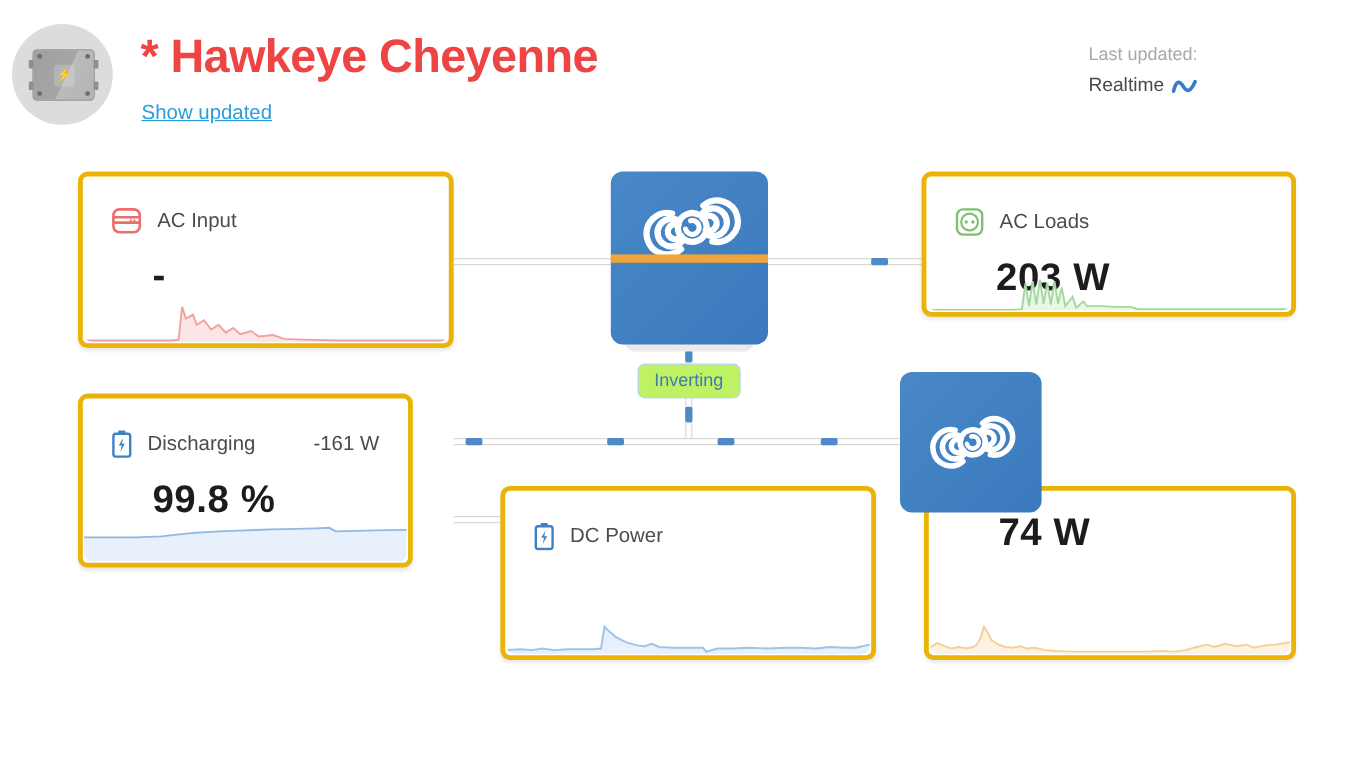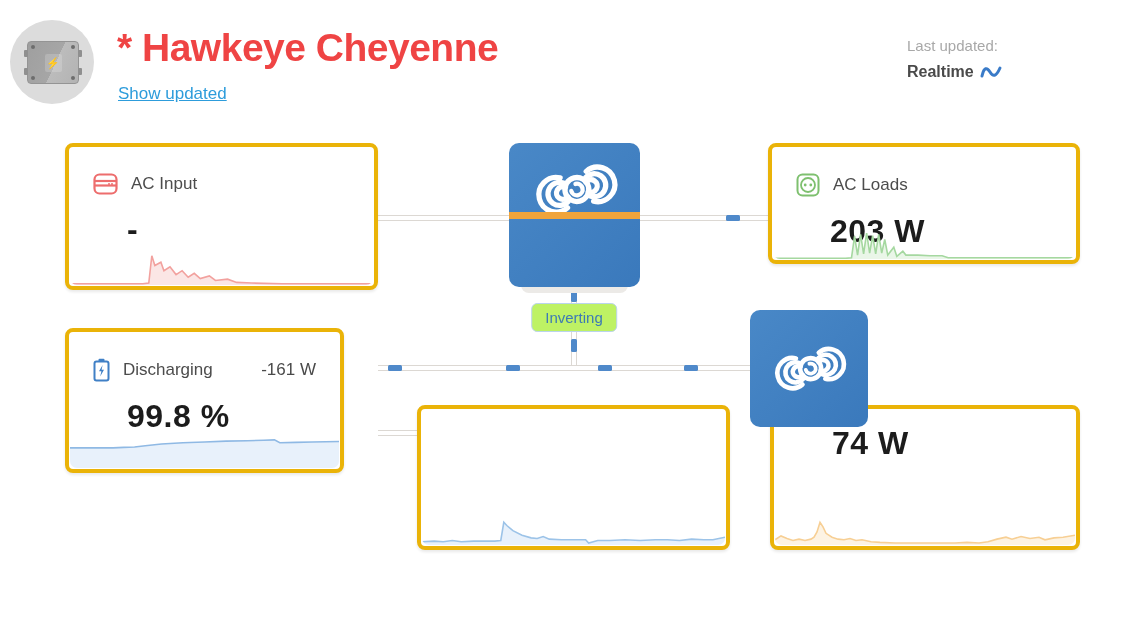--- a/index.html
+++ b/index.html
@@ -16,21 +16,21 @@
   .screw { position:absolute; width:4px; height:4px; border-radius:50%; background:#6d6d6d; }
   .tab   { position:absolute; width:4px; height:7px; background:#8f8f8f; border-radius:1px; }
   .plate { position:absolute; left:17px; top:12px; width:17px; height:18px;
            background:rgba(255,255,255,.18); border-radius:2px; color:#7f7f7f;
            font-size:11px; text-align:center; line-height:18px; }
   .page-title { position:absolute; left:117px; top:26px; font-size:39px; font-weight:bold;
                 color:#ef4444; letter-spacing:-0.5px; }
   .show-details { position:absolute; left:118px; top:84px; font-size:17px;
                   color:#2d9cdb; text-decoration:underline; cursor:pointer; }
   .updated-label { position:absolute; left:907px; top:37px; font-size:15px; color:#a8a8a8; }
-  .updated-value { position:absolute; left:907px; top:63px; font-size:16px; font-weight:bold;
+  .updated-value { position:absolute; left:907px; top:63px; font-size:16px; font-weight:normal;
                    color:#4a4a4a; display:flex; align-items:center; gap:6px; }
 
   
   .wire-h { position:absolute; height:6px; border-top:1px solid #dcd8d3;
             border-bottom:1px solid #dcd8d3; z-index:1; }
   .wire-v { position:absolute; width:6px; border-left:1px solid #dcd8d3;
             border-right:1px solid #dcd8d3; z-index:1; }
   .dash-h { position:absolute; width:14px; height:6px; background:#4f89ca;
             border-radius:1.5px; z-index:2; }
   .dash-v { position:absolute; width:6px; height:13px; background:#4f89ca;
@@ -195,20 +195,28 @@
   <div class="card-value">99.8 %</div>
   <div class="spark spark-short">
     <svg viewBox="0 0 100 100" preserveAspectRatio="none">
         <polygon points="0,100 0,52 16,52 20,51 24,50 28,47 34,43 42,40 50,38 58,36 66,35 72,34 76,33 78,40 84,39 90,38 100,37 100,100" fill="#e8f1fb"></polygon>
         <polyline points="0,52 16,52 20,51 24,50 28,47 34,43 42,40 50,38 58,36 66,35 72,34 76,33 78,40 84,39 90,38 100,37" fill="none" stroke="#8fb9e4" stroke-width="1.6" vector-effect="non-scaling-stroke"></polyline>
       </svg>
   </div>
 </div>
 
 <div class="card c-dc-power">
+  <div class="card-head">
+    <svg class="icon" width="17" height="24" viewBox="0 0 17 24">
+      <rect x="5.5" y="0.8" width="6" height="3" rx="1" fill="#4080c6"></rect>
+      <rect x="1.5" y="3.5" width="14" height="19" rx="2" fill="none" stroke="#4080c6" stroke-width="2"></rect>
+      <path d="M9.6 7 L6 13.2 L8.4 13.2 L7.2 18.6 L11 11.8 L8.6 11.8 Z" fill="#4080c6"></path>
+    </svg>
+    <span class="card-label">DC Power</span>
+  </div>
   <div class="spark">
     <svg viewBox="0 0 100 100" preserveAspectRatio="none">
         <polygon points="0,100 0,95 4,94 7,95 10,93 13,95 17,94 20,94 24,94 26,93 27,65 28,70 30,78 33,85 36,89 38,90 40,87 42,91 46,92 50,92 54,92 55,97 58,93 62,93 67,92 72,93 77,92 81,92 85,93 89,91 93,92 96,92 100,88 100,100" fill="#e8f1fb"></polygon>
         <polyline points="0,95 4,94 7,95 10,93 13,95 17,94 20,94 24,94 26,93 27,65 28,70 30,78 33,85 36,89 38,90 40,87 42,91 46,92 50,92 54,92 55,97 58,93 62,93 67,92 72,93 77,92 81,92 85,93 89,91 93,92 96,92 100,88" fill="none" stroke="#9cc3e8" stroke-width="1.6" vector-effect="non-scaling-stroke"></polyline>
       </svg>
   </div>
 </div>
 
 <div class="card c-pv">
   <div class="card-value">74 W</div>

